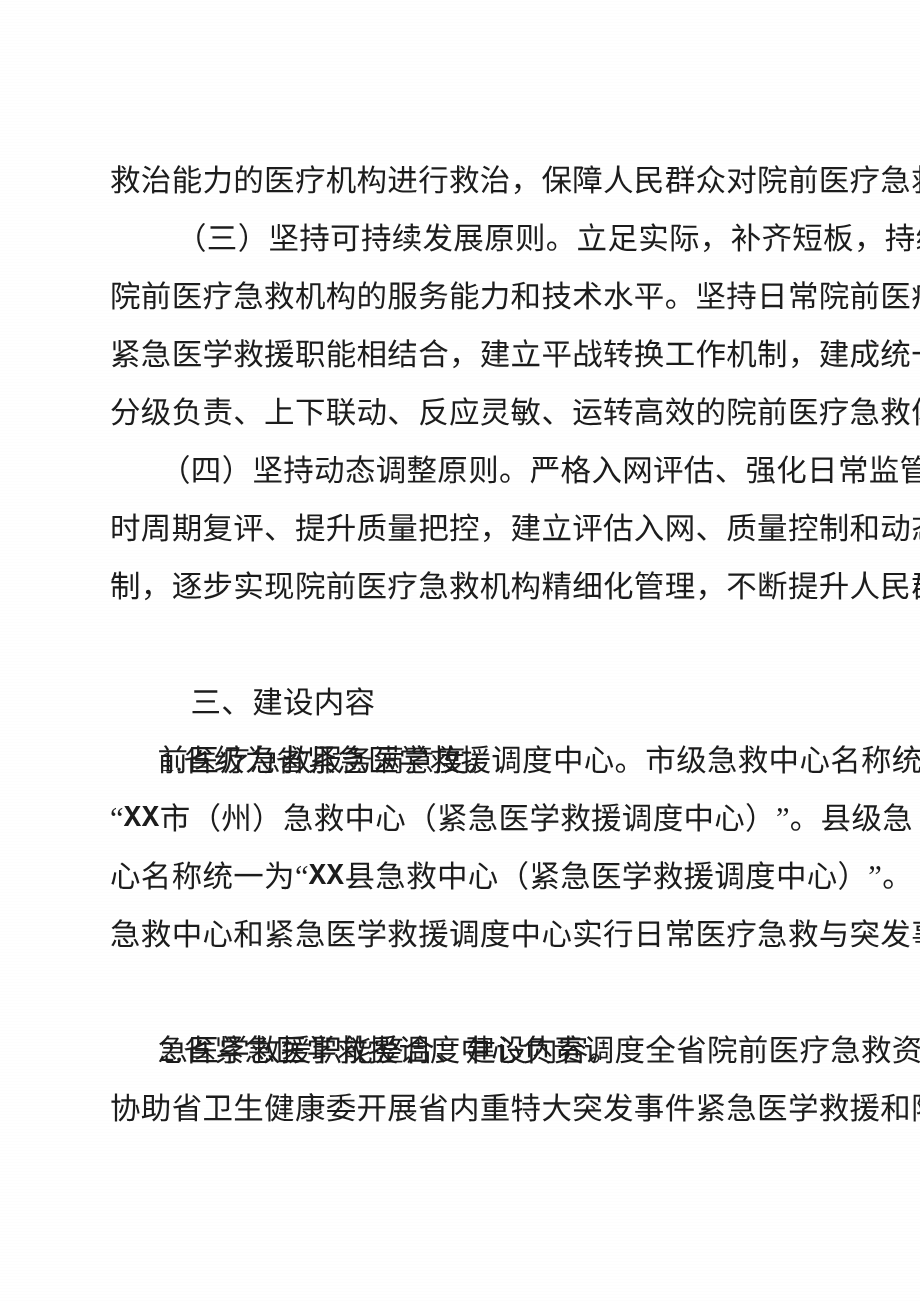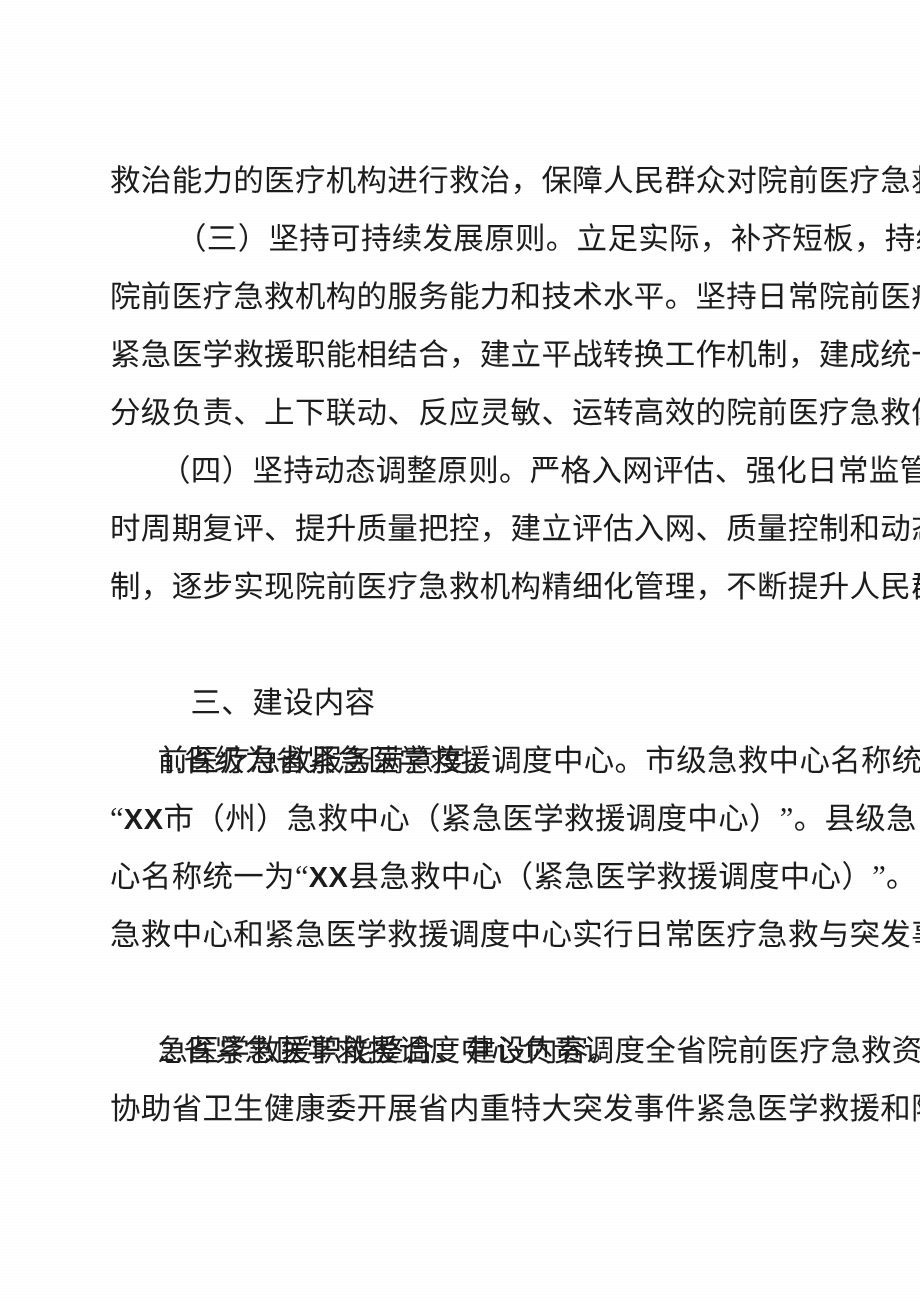--- a/index.html
+++ b/index.html
@@ -57,21 +57,21 @@
     display: inline-block;
   }
 
   
   .ind1  { padding-left: 33px; }
   .ind15 { padding-left: 50px; }
   .ind2  { padding-left: 66px; }
 
   
   .latin {
-    font-family: Liberation Sans, sans-serif;
+    font-family: Liberation Mono, monospace;
     font-weight: 700;
     font-size: 29px;
     letter-spacing: 0.5px;
   }
   .num {
     font-family: "Liberation Serif", "DejaVu Serif", serif;
     font-weight: 400;
     font-size: 30px;
   }
 

